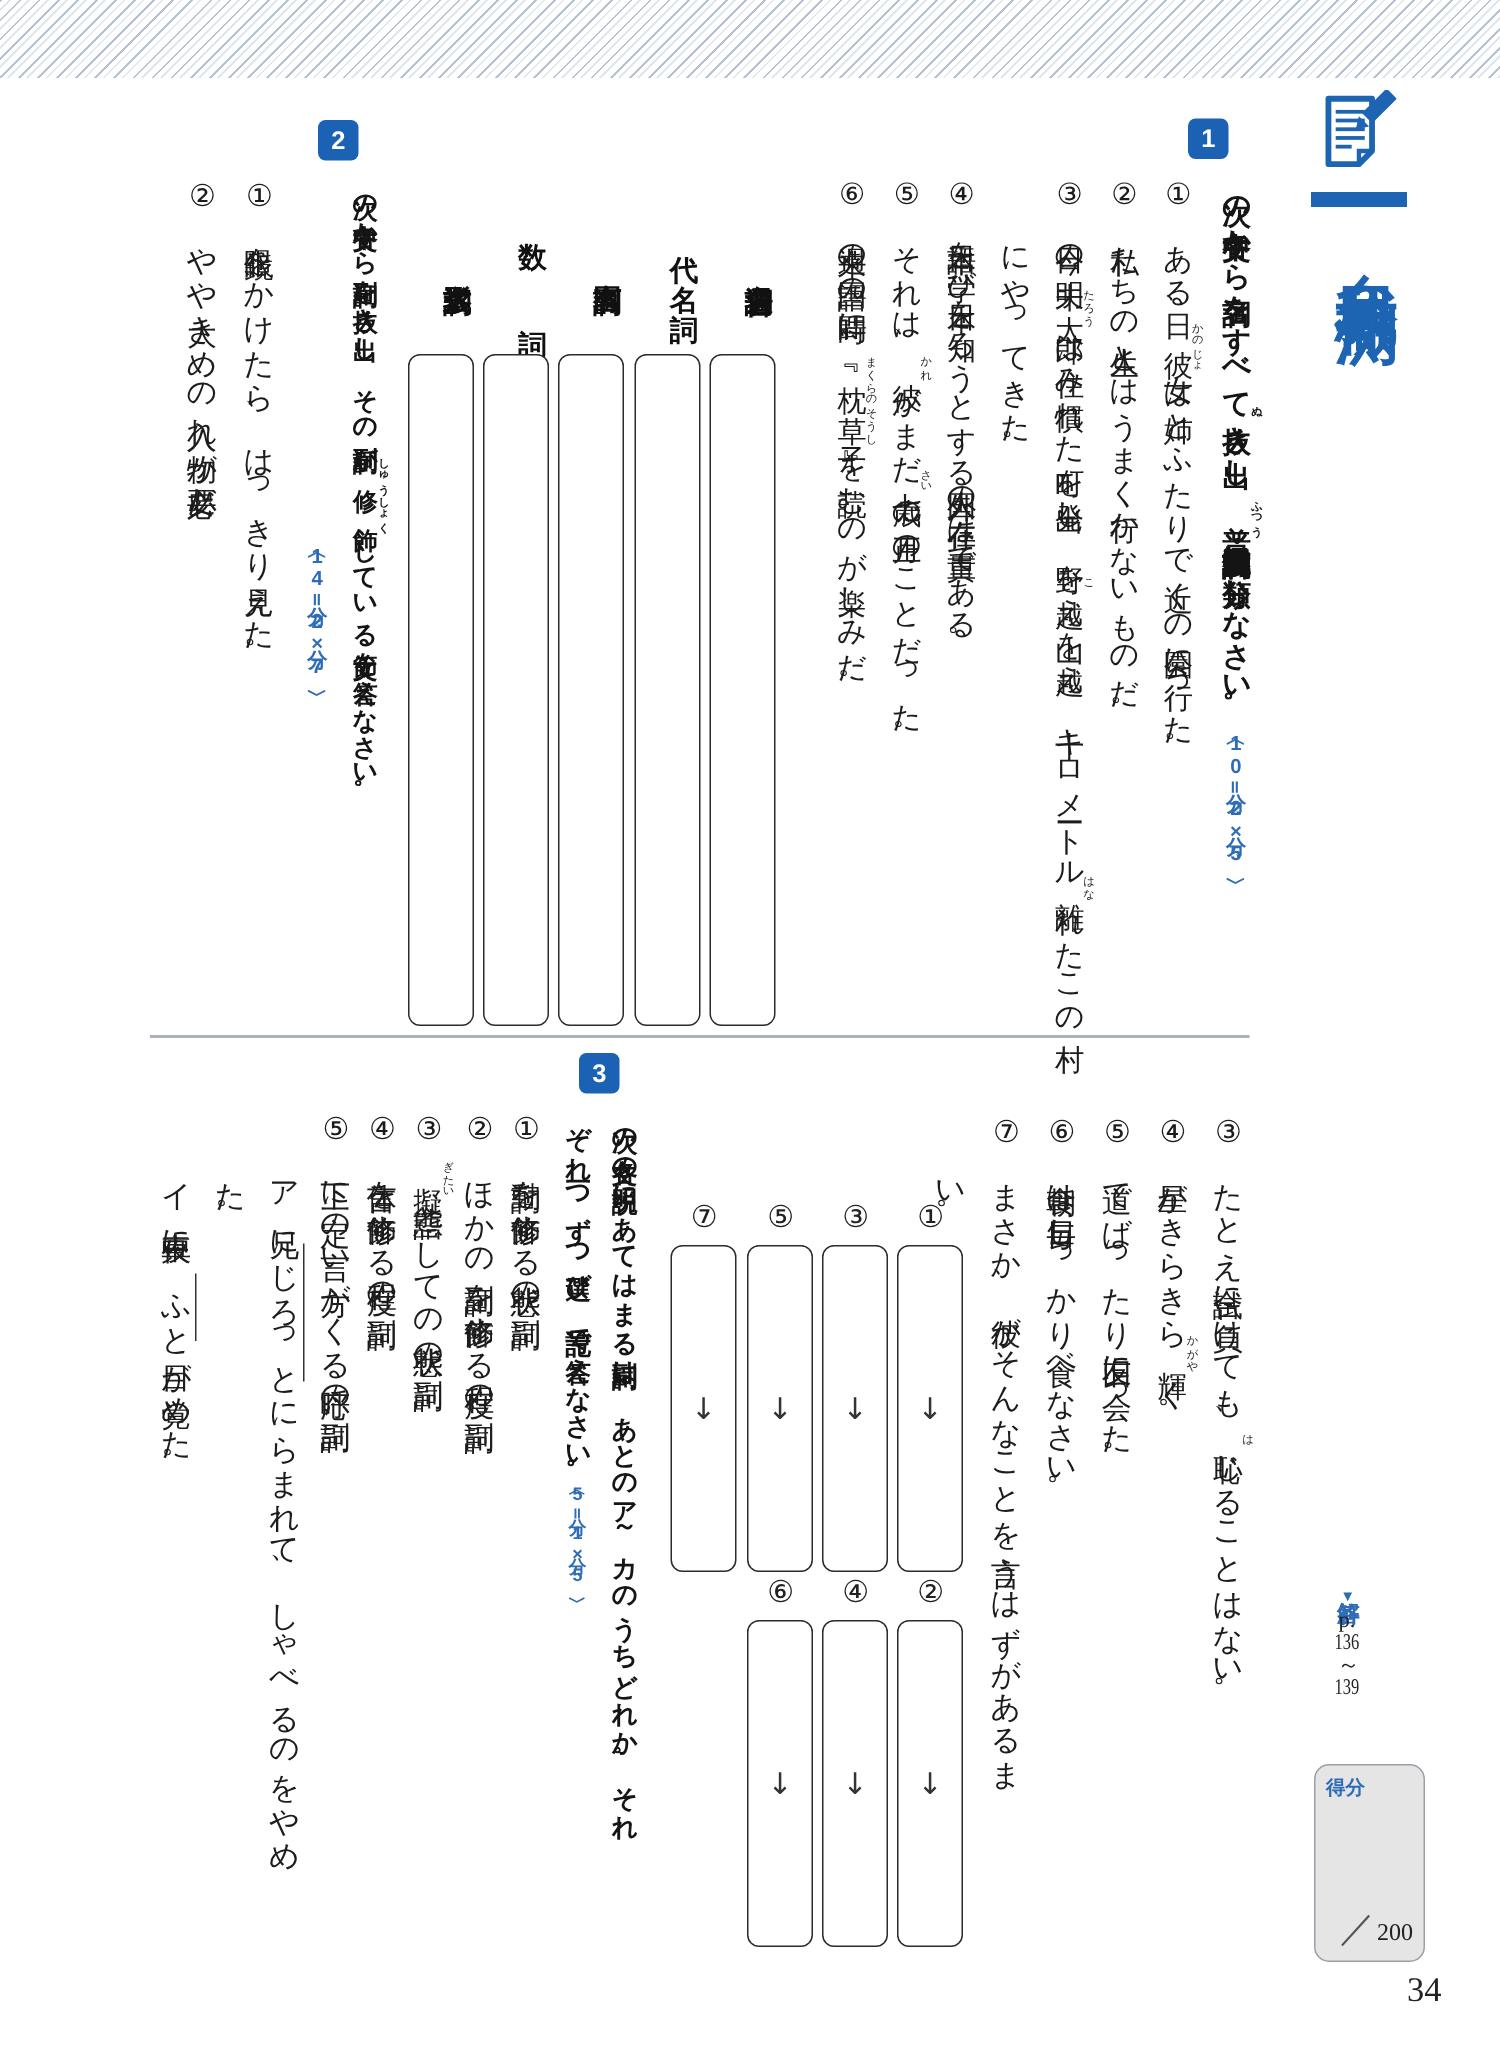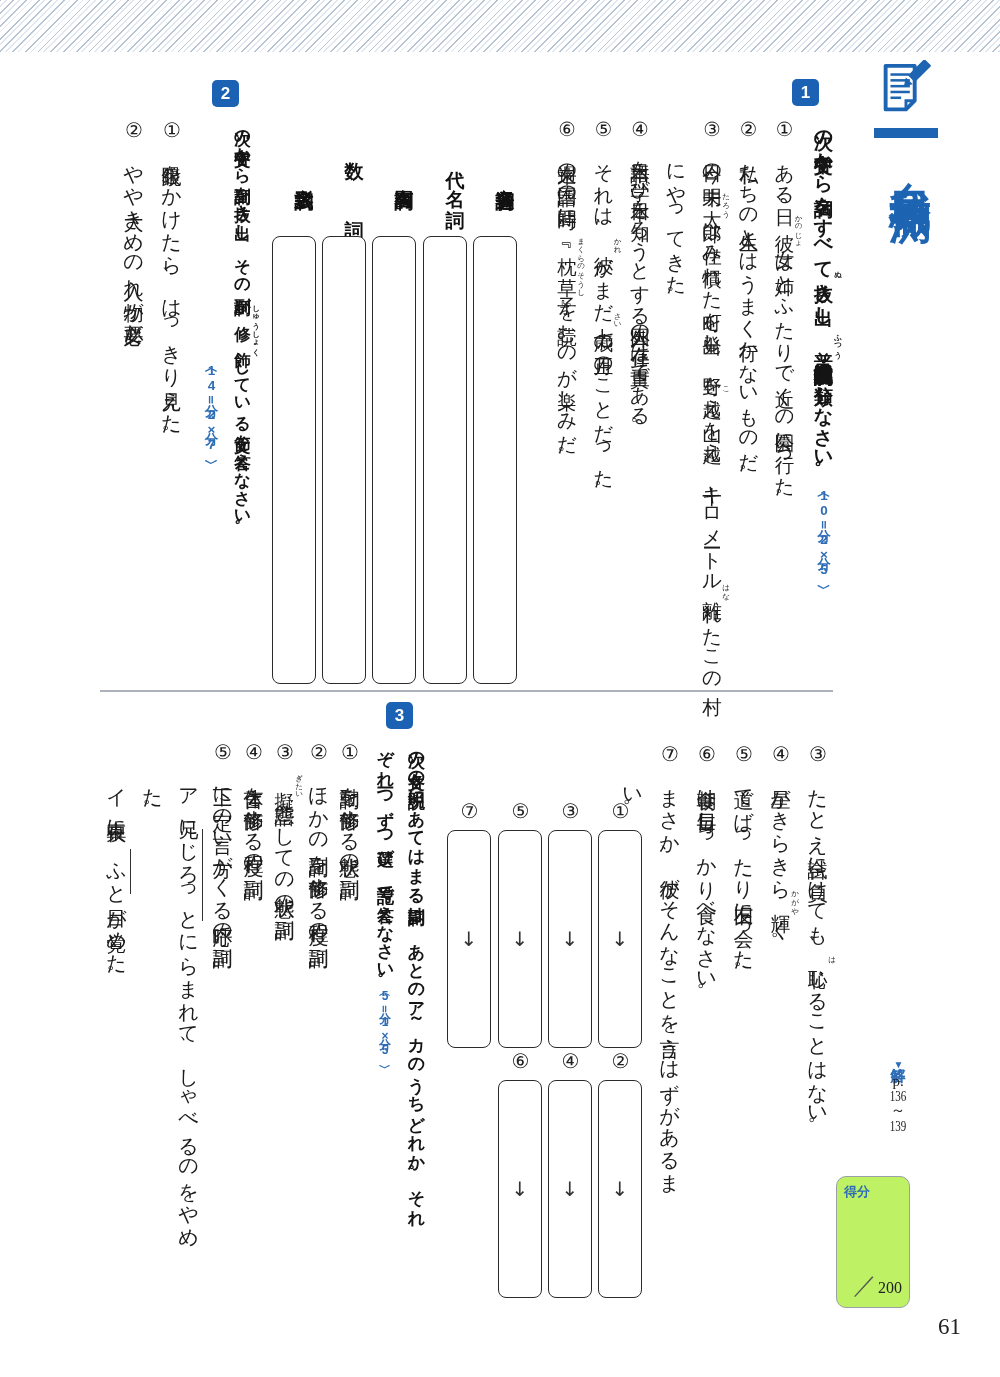--- a/index.html
+++ b/index.html
@@ -67,22 +67,22 @@
   .sbr1{top:830px}.sbr2{top:1080px}
   .down-arrow{font-size:20px;color:#333;font-family:"DejaVu Sans",sans-serif;}
   
   .divider{position:absolute;top:690px;left:100px;width:733px;height:2px;background:#adb2ba;}
   
   .ansref{position:absolute;left:888px;top:1056px;writing-mode:vertical-rl;font-size:15px;
     color:#222;font-family:"Liberation Serif","DejaVu Serif",serif;}
   .ansref .lbl{color:#2e6db6;font:bold 15px "Liberation Sans","DejaVu Sans",sans-serif;}
   .ansref .tri{color:#2e6db6;font-size:10px;padding:3px 0;text-orientation:upright;}
   .tcy{text-combine-upright:all;}
-  .scorebox{position:absolute;left:836px;top:1176px;width:72px;height:130px;
-    border:1.5px solid #9aa0a8;border-radius:10px;background:#bef264;text-align:center;}
+  .scorebox{position:absolute;left:876px;top:1176px;width:72px;height:130px;
+    border:1.5px solid #9aa0a8;border-radius:10px;background:#e5e5e5;text-align:center;}
   .score-label{position:absolute;top:6px;left:7px;color:#2e6db6;
     font:600 13px "Liberation Sans","DejaVu Sans",sans-serif;}
   .score-total{position:absolute;bottom:6px;right:7px;font-size:16px;color:#222;}
   .score-slash{font-size:24px;font-weight:300;color:#555;margin-right:1px;}
   .pagenum{position:absolute;left:938px;top:1314px;font-size:23px;color:#222;}
 </style>
 </head>
 <body>
 
 <div class="page">
@@ -185,14 +185,14 @@
     <p class="opt"><span class="snum">イ</span><span>真夜中に、</span><span class="sideline">ふと</span><span>目が覚めた。</span></p>
   </div>
 
   <div class="ansref">
     <span class="lbl">解答</span><span class="tri">▼</span><span class="tcy">p.</span><span class="tcy">136</span><span>～</span><span class="tcy">139</span>
   </div>
   <div class="scorebox">
     <span class="score-label">得分</span>
     <span class="score-total"><span class="score-slash">／</span><span>200</span></span>
   </div>
-  <div class="pagenum">61</div>
+  <div class="pagenum">34</div>
 </div>
 
 </body></html>

